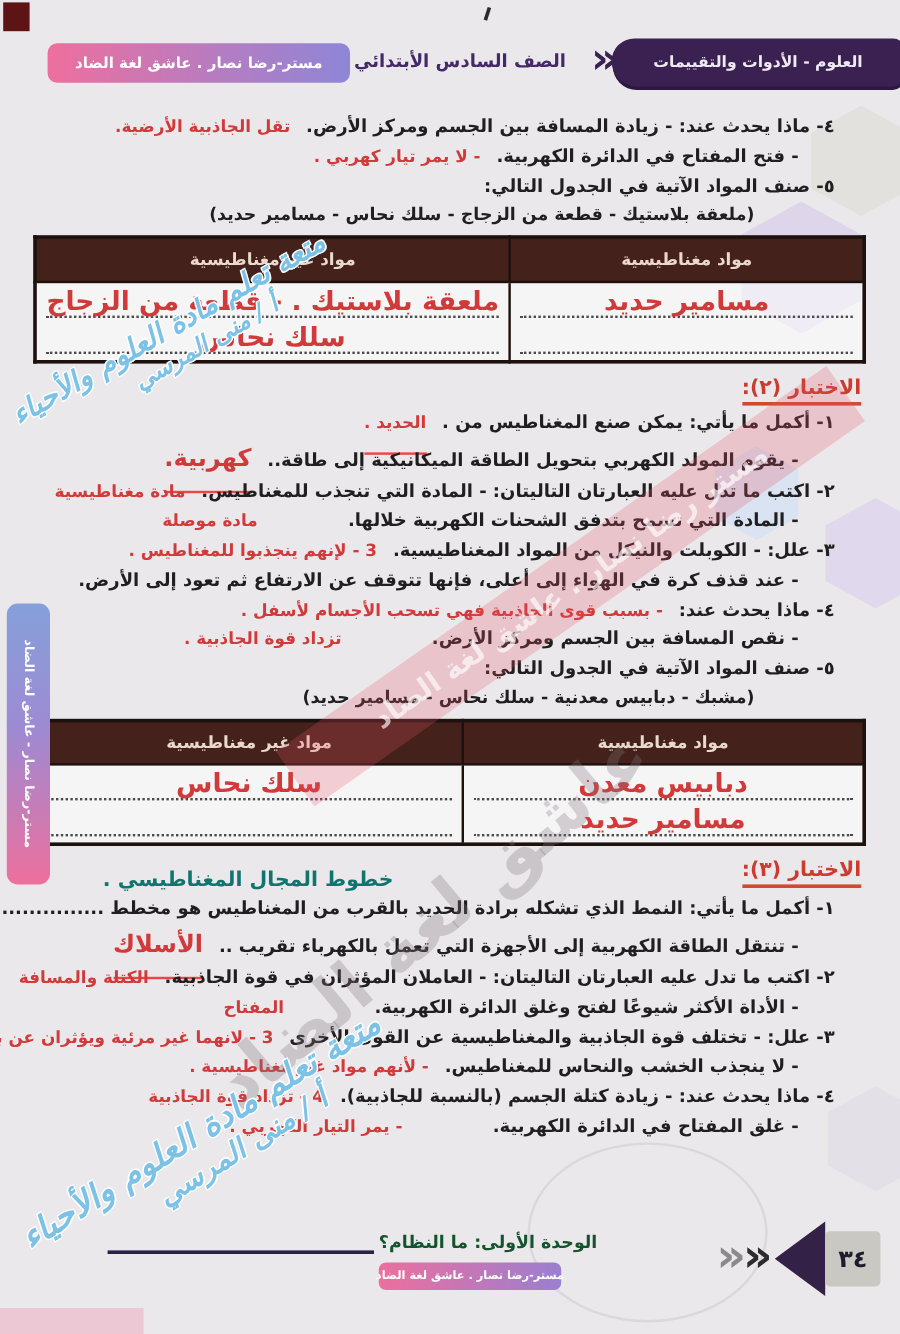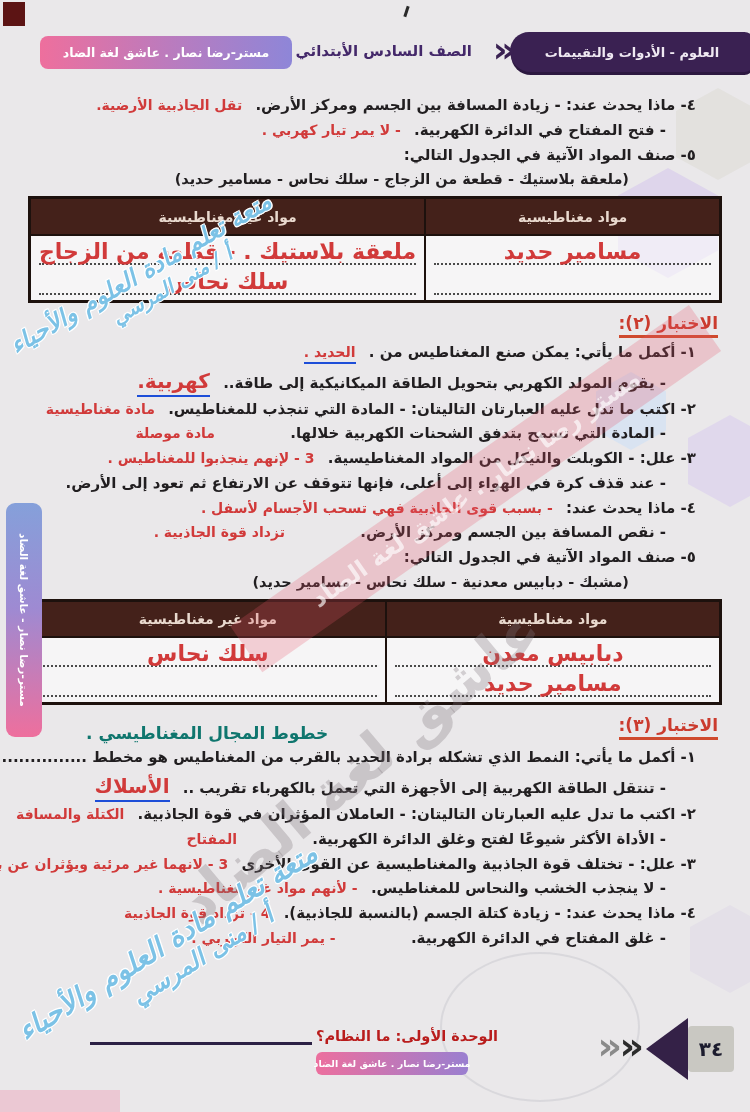--- a/index.html
+++ b/index.html
@@ -54,42 +54,42 @@
   .grade { position:absolute; top:42px; right:278px; font-size:15px; color:#44286a; white-space:nowrap; }
   .badge-top { position:absolute; top:36px; left:40px; width:252px; height:33px; border-radius:8px;
     background:linear-gradient(to left,#8e86d8 0%,#b77cc0 45%,#ee6f9d 100%);
     color:#fff; font-size:12.5px; display:flex; align-items:center; justify-content:center; white-space:nowrap; }
   
   .content { position:relative; z-index:2; padding:4px 26px 0 16px; }
   .ln { font-size:15px; line-height:1.45; margin:3px 0; white-space:nowrap; }
   .ln .k { color:#211e20; }
   .ln .a { color:#d13a3a; font-size:20px; margin-right:8px; }
   .ln .a.big { font-size:14px; }
-  .ln .a.u { border-bottom:2px solid #1d4ed8; padding-bottom:2px; }
+  .ln .a.u { border-bottom:2px solid #ef4444; padding-bottom:16px; }
   .ln .a.sp { margin-right:70px; }
   .q    { padding-right:28px; }
   .sub  { padding-right:58px; }
   .items{ padding-right:95px; font-size:14.5px; }
   
   .sec-row { display:flex; justify-content:space-between; align-items:flex-start; margin:10px 6px 4px 6px; }
   .sec-title { color:#cb3b2e; font-size:17px; border-bottom:3px solid #cf4a2e; padding-bottom:2px; white-space:nowrap; }
   .sec-ans { color:#0f766e; font-size:17px; white-space:nowrap; margin-left:64px; margin-top:8px; }
   
   table.tbl { width:calc(100% - 14px); margin:6px 2px 8px 12px; border-collapse:collapse;
     border:3px solid #1d110d; background:rgba(255,255,255,.55); }
   .tbl th { background:#44211a; color:#e9d9ce; font-size:14px; font-weight:700;
     height:37px; border:2px solid #1d110d; }
   .tbl td { border:2px solid #1d110d; vertical-align:top; padding:3px 8px 5px 8px; width:50%; }
   .tbl td.mag { width:47%; }
   .cellline { border-bottom:2px dotted #4a4a4a; height:26px; text-align:center;
     color:#d13a3a; font-size:22px; line-height:26px; white-space:nowrap; overflow:visible; }
   .cellline + .cellline { margin-top:4px; }
   
   .footer-line { position:absolute; top:1042px; left:90px; width:222px; height:3px; background:#2c2145; z-index:2; }
-  .unit-title { position:absolute; top:1028px; left:316px; font-size:14.5px; color:#b91c1c; z-index:2; white-space:nowrap; }
+  .unit-title { position:absolute; top:1028px; left:316px; font-size:14.5px; color:#14532d; z-index:2; white-space:nowrap; }
   .badge-bottom { position:absolute; top:1052px; left:316px; width:152px; height:23px; border-radius:6px;
     background:linear-gradient(to left,#9a7fd0 0%,#ec6f9e 100%);
     color:#fff; font-size:9.5px; display:flex; align-items:center; justify-content:center; z-index:2; white-space:nowrap; }
   .page-marker { position:absolute; top:1010px; left:604px; width:140px; height:76px; z-index:2; }
   .pm-box { position:absolute; right:10px; top:16px; width:46px; height:46px; background:#c9c8c2;
     border-radius:4px; display:flex; align-items:center; justify-content:center;
     font-size:20px; color:#1c1c2e; }
   .pm-tri { position:absolute; right:56px; top:8px; width:0; height:0;
     border-top:31px solid transparent; border-bottom:31px solid transparent; border-right:42px solid #342147; }
   .pm-chev { position:absolute; right:100px; top:8px; font-size:38px; color:#2c2c2c; line-height:56px; }

